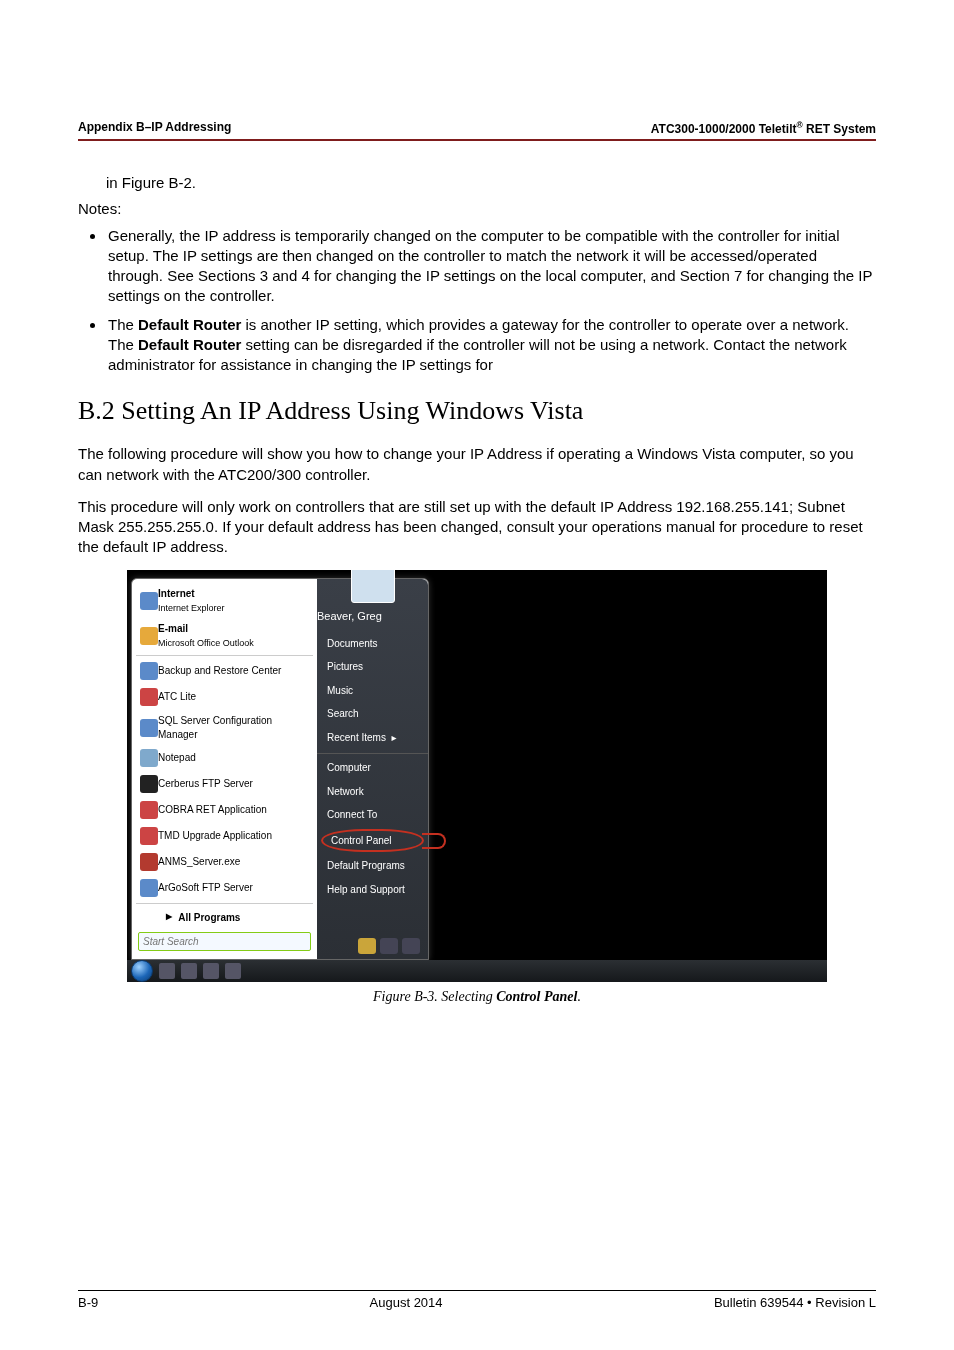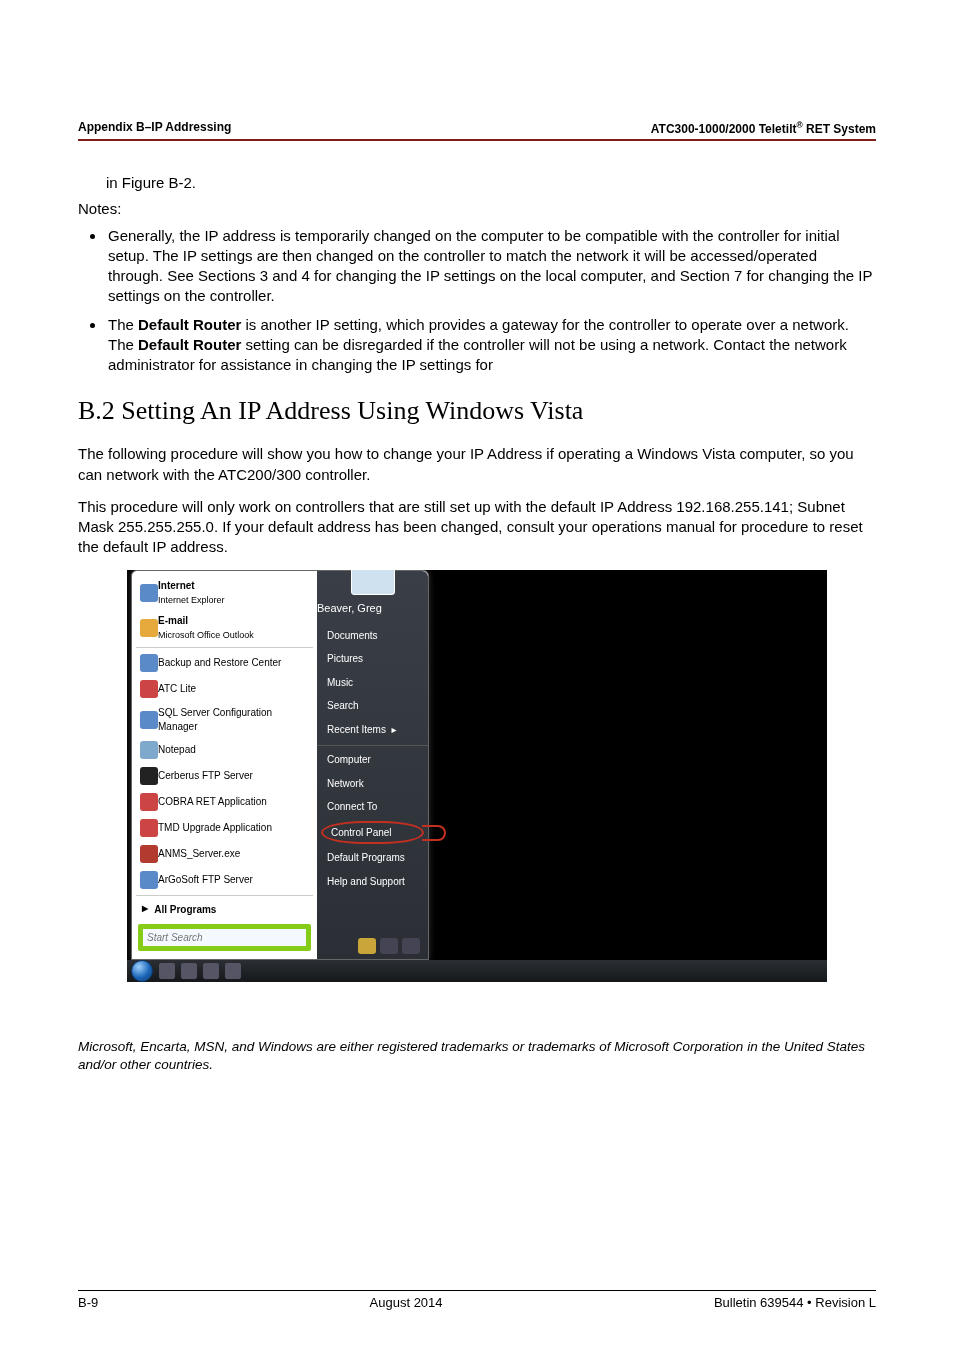--- a/index.html
+++ b/index.html
@@ -96,26 +96,26 @@
     padding: 3px 8px;
     color: #fff;
     position: relative;
   }
   .sm-right-item.cp::after{
     content:""; position:absolute; right:-24px; top:50%; width:22px; height:12px;
     border:2px solid #c43020; border-left:none; border-radius:0 12px 12px 0;
     transform: translateY(-50%);
   }
   .sm-sep { border-top: 1px solid #ccc; margin: 2px 4px; }
-  .sm-allprog { padding: 5px 10px; font-weight: bold; font-size: 10px; display:flex; align-items:center; gap:6px;}
+  .sm-allprog { padding: 5px 10px; font-weight: bold; font-size: 10px; display:flex; align-items:center; gap:6px;margin-left:24px;}
   .sm-allprog::before{content:"▶"; font-size:8px;}
   .sm-search { margin: 2px 6px 4px 6px; }
   .sm-search input {
     width: 100%; box-sizing: border-box; font-size: 10px; font-style: italic;
-    padding: 3px 18px 3px 4px; border: 5px solid #84cc16; border-radius: 2px;
+    padding: 3px 18px 3px 4px; border: 1px solid #84cc16; border-radius: 2px;
     color: #888; background: #f4f9ff;
   }
   .sm-pwr {
     position: absolute; bottom: 5px; right: 8px; display:flex; gap:4px;
   }
   .sm-pwr span{ width:18px; height:16px; background:#445; border-radius:3px; display:inline-block;}
   .taskbar {
     position: absolute; left:0; right:0; bottom:0; height:22px;
     background: linear-gradient(#2b2f33,#15181b);
     display:flex; align-items:center; padding-left:4px; gap:6px;
@@ -263,23 +263,25 @@
         </div>
 
         <div class="taskbar">
           <div class="orb"></div>
           <div class="tb-ic"></div>
           <div class="tb-ic"></div>
           <div class="tb-ic"></div>
           <div class="tb-ic"></div>
         </div>
       </div>
+      <div class="fig-caption">
+        <span>Figure B-3.  Selecting </span><span class="bold-it">Control Panel</span><span>.</span>
+      </div>
     </div>
 
-    <div class="trademark-note">Microsoft, Encarta, MSN, and Windows are either registered trademarks or trademarks of Microsoft Corporation in the United States and/or other countries.</div>
   </div>
 
   <div class="footer">
     <span>B-9</span>
     <span>August 2014</span>
     <span>Bulletin 639544  •  Revision L</span>
   </div>
 
 </div>
 

